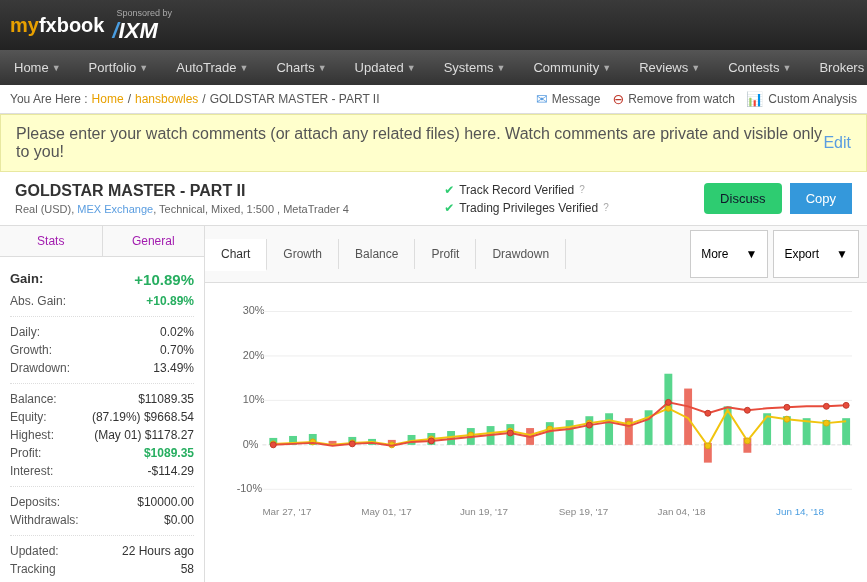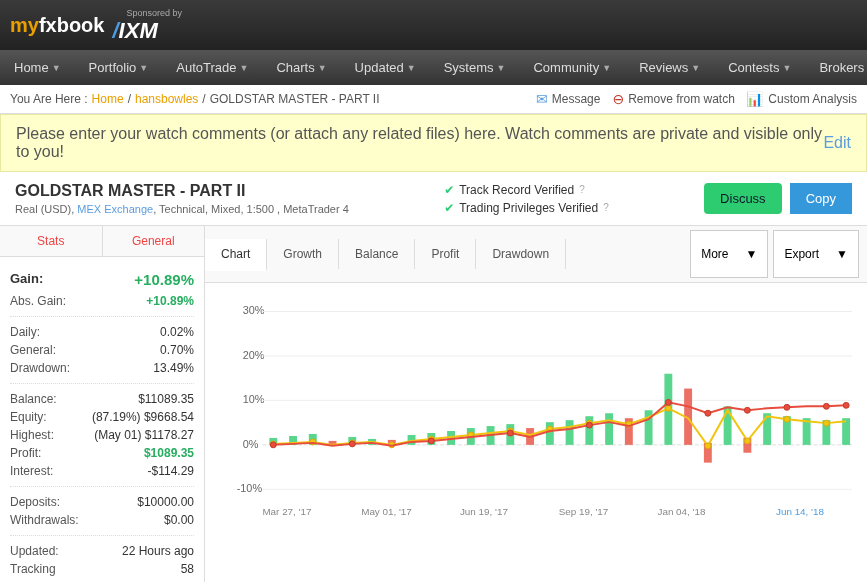--- a/index.html
+++ b/index.html
@@ -2,21 +2,21 @@
 <html><head>
   <meta charset="utf-8">
   <style>
     * { margin: 0; padding: 0; box-sizing: border-box; }
     body { font-family: Arial, sans-serif; font-size: 12px; background: #f0f0f0; width: 867px; }
 
     
     .header { background: linear-gradient(to bottom, #3a3a3a, #222); padding: 6px 10px; display: flex; align-items: center; }
     .logo-text { color: #fff; font-size: 20px; font-weight: bold; }
     .logo-text span { color: #e8a000; }
-    .sponsored { color: #aaa; font-size: 9px; margin-left: 18px; margin-top: 2px; }
+    .sponsored { color: #aaa; font-size: 9px; margin-left: 8px; margin-top: 2px; }
     .ixm-logo { color: #fff; font-size: 22px; font-weight: bold; font-style: italic; margin-left: 4px; }
     .ixm-logo span { color: #4a9de0; }
 
     
     .nav { background: linear-gradient(to bottom, #555, #333); display: flex; }
     .nav-item { color: #ddd; padding: 10px 14px; font-size: 13px; cursor: pointer; display: flex; align-items: center; gap: 3px; white-space: nowrap; }
     .nav-arrow { font-size: 9px; color: #aaa; }
 
     
     .breadcrumb { background: #fff; padding: 6px 10px; font-size: 12px; color: #555; border-bottom: 1px solid #ddd; display: flex; align-items: center; justify-content: space-between; }
@@ -44,21 +44,21 @@
     .account-buttons { display: flex; gap: 8px; }
     .btn-discuss { background: #2ecc71; color: #0f172a; border: none; padding: 8px 16px; border-radius: 4px; cursor: pointer; font-size: 13px; }
     .btn-copy { background: #3498db; color: #fff; border: none; padding: 8px 16px; border-radius: 0; cursor: pointer; font-size: 13px; }
 
     
     .main { display: flex; background: #f5f5f5; }
 
     
     .left-panel { width: 205px; min-width: 205px; background: #fff; border-right: 1px solid #ddd; }
     .tabs { display: flex; border-bottom: 1px solid #ddd; }
-    .tab { flex: 1; padding: 8px 0; text-align: center; font-size: 12px; color: #ef4444; cursor: pointer; border-right: 1px solid #ddd; background: #f9f9f9; }
+    .tab { flex: 1; padding: 8px 0; text-align: center; font-size: 12px; color: #a21caf; cursor: pointer; border-right: 1px solid #ddd; background: #f9f9f9; }
     .tab:last-child { border-right: none; }
     .tab.active { background: #fff; color: #333; font-weight: bold; border-bottom: 2px solid #fff; margin-bottom: -1px; }
     .stats-table { padding: 10px; }
     .stat-row { display: flex; justify-content: space-between; padding: 2px 0; font-size: 12px; }
     .stat-label { color: #555; }
     .stat-value { color: #333; text-align: right; }
     .stat-value.green { color: #27ae60; font-weight: bold; }
     .stat-divider { border: none; border-top: 1px dotted #ddd; margin: 6px 0; }
     .gain-row { display: flex; justify-content: space-between; padding: 4px 0; }
     .gain-label { font-size: 13px; font-weight: bold; color: #333; }
@@ -215,21 +215,21 @@
       <div class="stat-row">
         <span class="stat-label">Abs. Gain:</span>
         <span class="stat-value green">+10.89%</span>
       </div>
       <hr class="stat-divider">
       <div class="stat-row">
         <span class="stat-label">Daily:</span>
         <span class="stat-value">0.02%</span>
       </div>
       <div class="stat-row">
-        <span class="stat-label">General:</span>
+        <span class="stat-label">Growth:</span>
         <span class="stat-value">0.70%</span>
       </div>
       <div class="stat-row">
         <span class="stat-label">Drawdown:</span>
         <span class="stat-value">13.49%</span>
       </div>
       <hr class="stat-divider">
       <div class="stat-row">
         <span class="stat-label">Balance:</span>
         <span class="stat-value">$11089.35</span>

